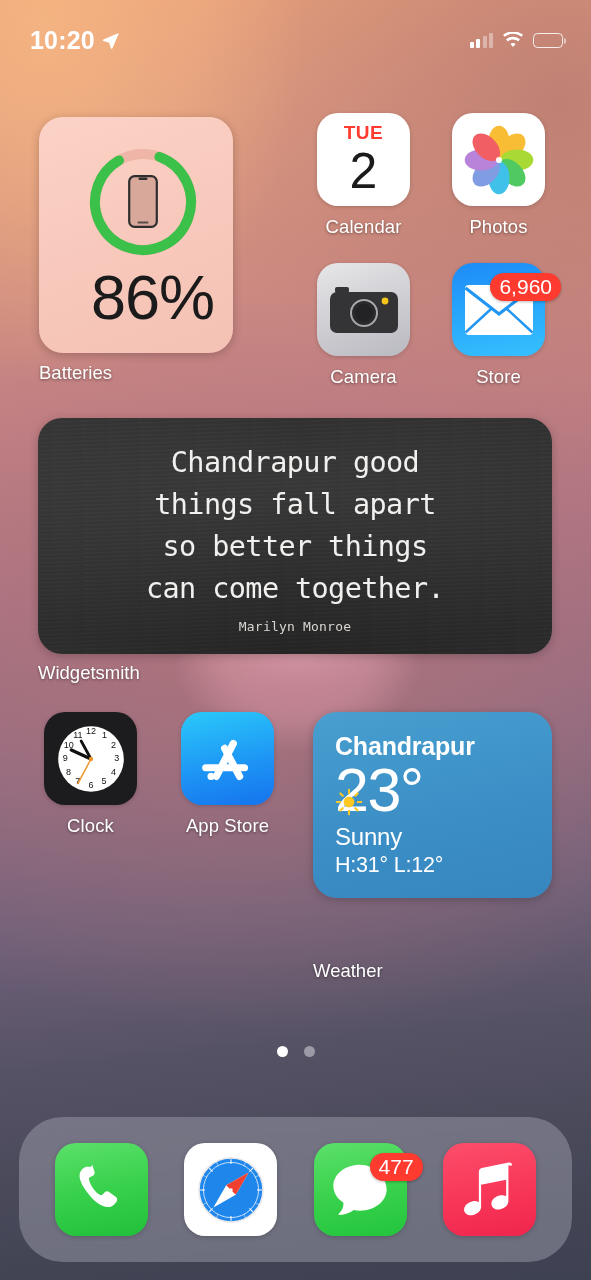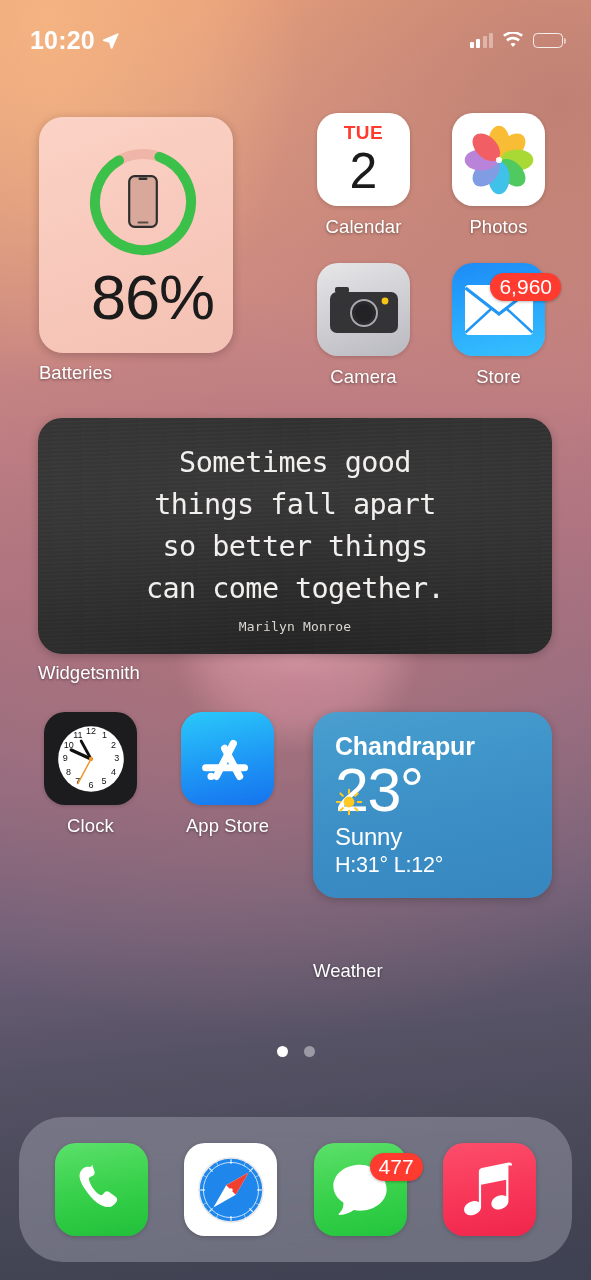--- a/index.html
+++ b/index.html
@@ -334,21 +334,21 @@
           </svg>
         </div>
         <div class="badge">6,960</div>
       </div>
       <div class="icon-label">Store</div>
     </div>
 
     <div class="widget" id="quote-widget">
       <div class="quote-tex"></div>
       <div class="quote-body">
-        <div class="quote-line">Sometimes good</div>
+        <div class="quote-line">Chandrapur good</div>
         <div class="quote-line">things fall apart</div>
         <div class="quote-line">so better things</div>
         <div class="quote-line">can come together.</div>
       </div>
       <div class="quote-author">Marilyn Monroe</div>
     </div>
     <div class="widget-label" style="left:38px; top:662px; width:514px;">Widgetsmith</div>
 
     <div class="icon-cell" style="left:33px; top:712px;">
       <div class="icon-tile">

